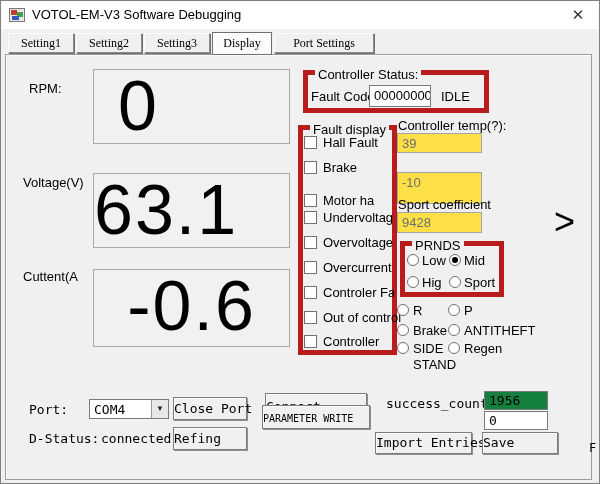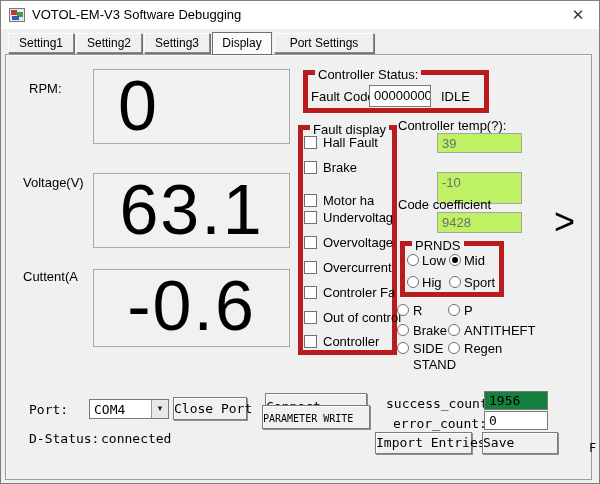--- a/index.html
+++ b/index.html
@@ -12,21 +12,21 @@
   
   .titlebar { position:absolute; left:0; top:0; width:100%; height:28px; background:#ffffff; }
   .app-icon { position:absolute; left:8px; top:6px; width:16px; height:16px; }
   .title-text { position:absolute; left:31px; top:6px; font-size:13px; color:#000; white-space:nowrap;text-align:center; }
   .close-btn { position:absolute; right:10px; top:4px; width:22px; height:20px; text-align:center;
     font-size:15px; line-height:20px; color:#333; cursor:pointer; }
   
   .tabs { position:absolute; left:7px; top:31px; height:23px; }
   .tab {
     position:absolute; top:1px; height:20px; background:#f0f0f0; text-align:center;
-    font-family:Liberation Sans, sans-serif; font-size:12px; line-height:19px;
+    font-family:Liberation Serif, serif; font-size:12px; line-height:19px;
     border:1px solid #8a8a8a; border-top-color:#fdfdfd; border-left-color:#fdfdfd;
     box-shadow:1px 1px 0 #6f6f6f; cursor:pointer; white-space:nowrap;
   }
   .tab.active {
     top:0; height:23px; background:#fbfbfb; z-index:2; line-height:21px;
     border:1px solid #6f6f6f; box-shadow:inset 1px 1px 0 #ffffff;
   }
   
   .page { position:absolute; left:4px; top:53px; width:587px; height:426px;
     border:1px solid #9c9c9c; box-shadow:inset 1px 1px 0 #fafafa; background:#f0f0f0; overflow:hidden; }
@@ -37,21 +37,21 @@
     background:#f1f1f1; overflow:hidden; }
   .gauge .val { font-size:70px; line-height:72px; color:#000; letter-spacing:2px;
     font-family:"Liberation Sans", sans-serif; }
   
   .group { position:absolute; border:5px solid #b91c1c; }
   .group-title { position:absolute; top:-8px; left:7px; background:#f0f0f0; padding:0 3px;
     font-size:13px; white-space:nowrap; }
   
   .sunken { position:absolute; border:1px solid #7a7a7a; background:#fdfdfd; color:#000;
     font-size:13px; line-height:19px; padding-left:4px; overflow:hidden; white-space:nowrap; }
-  .sunken.disabled { background:#bef264; border-color:#a5a5a5; color:#6e6e6e;margin-left:40px; }
+  .sunken.disabled { background:#fde047; border-color:#a5a5a5; color:#6e6e6e; }
   
   .cbrow { position:absolute; height:15px; }
   .cb { position:absolute; left:0; top:0; width:13px; height:13px; background:#fff;
     border:1px solid #707070; cursor:pointer; }
   .cb-label { position:absolute; left:19px; top:-1px; font-size:13px; white-space:nowrap; }
   .radio { position:absolute; width:12px; height:12px; border-radius:50%; background:#fff;
     border:1px solid #707070; cursor:pointer; }
   .radio.checked::after { content:""; position:absolute; left:2px; top:2px; width:6px; height:6px;
     border-radius:50%; background:#000; }
   .r-label { position:absolute; font-size:13px; white-space:nowrap; }
@@ -96,21 +96,21 @@
   </div>
 
   <div class="page"></div>
 
   <span class="lbl" style="left:28px; top:80px">RPM:</span>
   <div class="gauge" style="top:68px; height:75px; padding-left:24px">
     <span class="val">0</span>
   </div>
 
   <span class="lbl" style="left:22px; top:174px">Voltage(V)</span>
-  <div class="gauge" style="top:172px; height:75px; text-align:center">
+  <div class="gauge" style="top:172px; height:75px; ">
     <span class="val">63.1</span>
   </div>
 
   <span class="lbl" style="left:22px; top:268px">Cuttent(A</span>
   <div class="gauge" style="top:268px; height:78px; text-align:center">
     <span class="val">-0.6</span>
   </div>
 
   <div class="group" style="left:302px; top:69px; width:186px; height:43px">
     <span class="group-title">Controller Status:</span>
@@ -155,21 +155,21 @@
     <span class="cb-label">Out of control</span>
   </div>
   <div class="cbrow" style="left:303px; top:334px; width:90px">
     <span class="cb"></span>
     <span class="cb-label">Controller</span>
   </div>
 
   <span class="lbl" style="left:397px; top:117px">Controller temp(?):</span>
   <div class="sunken disabled" style="left:396px; top:132px; width:85px; height:20px">39</div>
   <div class="sunken disabled" style="left:396px; top:171px; width:85px; height:32px">-10</div>
-  <span class="lbl" style="left:397px; top:196px">Code coefficient</span>
+  <span class="lbl" style="left:397px; top:196px">Sport coefficient</span>
   <div class="sunken disabled" style="left:396px; top:211px; width:85px; height:21px">9428</div>
 
   <div class="group" style="left:399px; top:240px; width:104px; height:56px">
     <span class="group-title">PRNDS</span>
   </div>
   <span class="radio" style="left:406px; top:253px"></span>
   <span class="r-label" style="left:421px; top:252px">Low</span>
   <span class="radio checked" style="left:448px; top:253px"></span>
   <span class="r-label" style="left:463px; top:252px">Mid</span>
   <span class="radio" style="left:406px; top:275px"></span>
@@ -196,26 +196,26 @@
 
   <span class="lbl mono" style="left:28px; top:401px">Port:</span>
   <div class="combo">
     <span class="sel">COM4</span>
     <span class="arrow-box">▼</span>
   </div>
   <div class="btn" style="left:172px; top:396px; width:74px; height:23px; line-height:21px">Close Port</div>
 
   <span class="lbl mono" style="left:28px; top:430px">D-Status:</span>
   <span class="lbl mono" style="left:100px; top:430px">connected</span>
+  <div class="btn" style="left:172px; top:426px; width:74px; height:23px; line-height:21px">Refing</div>
 
   <div class="btn" style="left:264px; top:392px; width:102px; height:28px; line-height:26px">Connect</div>
   <div class="btn" style="left:261px; top:404px; width:108px; height:24px; line-height:26px; font-size:10px">PARAMETER WRITE</div>
 
   <span class="lbl mono" style="left:385px; top:395px">success_count:</span>
   <div class="sunken mono" style="left:483px; top:390px; width:64px; height:19px; line-height:17px; background:#15803d">1956</div>
-  <span class="lbl mono" style="left:392px; top:415px">error_count:</span>
   <div class="sunken mono" style="left:483px; top:410px; width:64px; height:19px; line-height:17px; background:#fff">0</div>
 
   <div class="btn" style="left:374px; top:431px; width:97px; height:22px; line-height:20px">Import Entries</div>
   <div class="btn" style="left:481px; top:431px; width:76px; height:22px; line-height:20px">Save</div>
 
   <span class="edge-partial">F</span>
 </div>
 
 </body></html>

